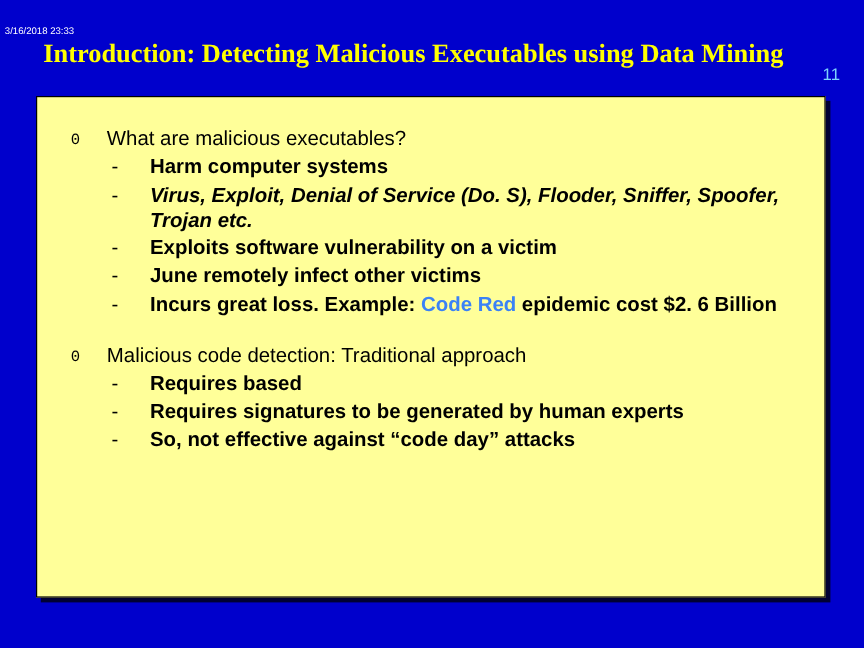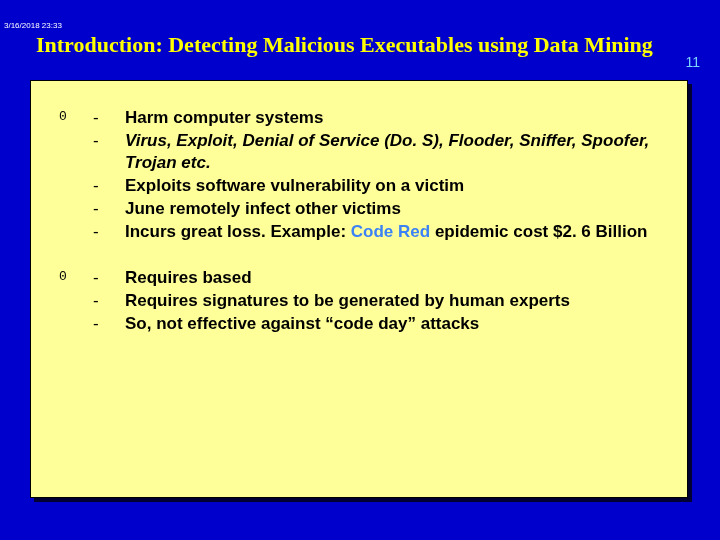--- a/index.html
+++ b/index.html
@@ -91,20 +91,21 @@
 
 <div class="title">Introduction: Detecting Malicious Executables using Data Mining</div>
 
 <div class="page-num">11</div>
 
 <div class="content-box">
 
   <div class="topic">
     <div class="bullet-main">0</div>
     <div class="topic-body">
+      <div class="topic-q">What are malicious executables?</div>
       <div class="sub">
         <div class="sub-dash">-</div>
         <div class="sub-text">Harm computer systems</div>
       </div>
       <div class="sub">
         <div class="sub-dash">-</div>
         <div class="sub-text"><em>Virus, Exploit, Denial of Service (Do. S), Flooder, Sniffer, Spoofer, Trojan etc.</em></div>
       </div>
       <div class="sub">
         <div class="sub-dash">-</div>
@@ -117,20 +118,21 @@
       <div class="sub">
         <div class="sub-dash">-</div>
         <div class="sub-text">Incurs great loss. Example: <span class="code-red">Code Red</span> epidemic cost $2. 6 Billion</div>
       </div>
     </div>
   </div>
 
   <div class="topic">
     <div class="bullet-main">0</div>
     <div class="topic-body">
+      <div class="topic-q">Malicious code detection: Traditional approach</div>
       <div class="sub">
         <div class="sub-dash">-</div>
         <div class="sub-text">Requires based</div>
       </div>
       <div class="sub">
         <div class="sub-dash">-</div>
         <div class="sub-text">Requires signatures to be generated by human experts</div>
       </div>
       <div class="sub">
         <div class="sub-dash">-</div>

